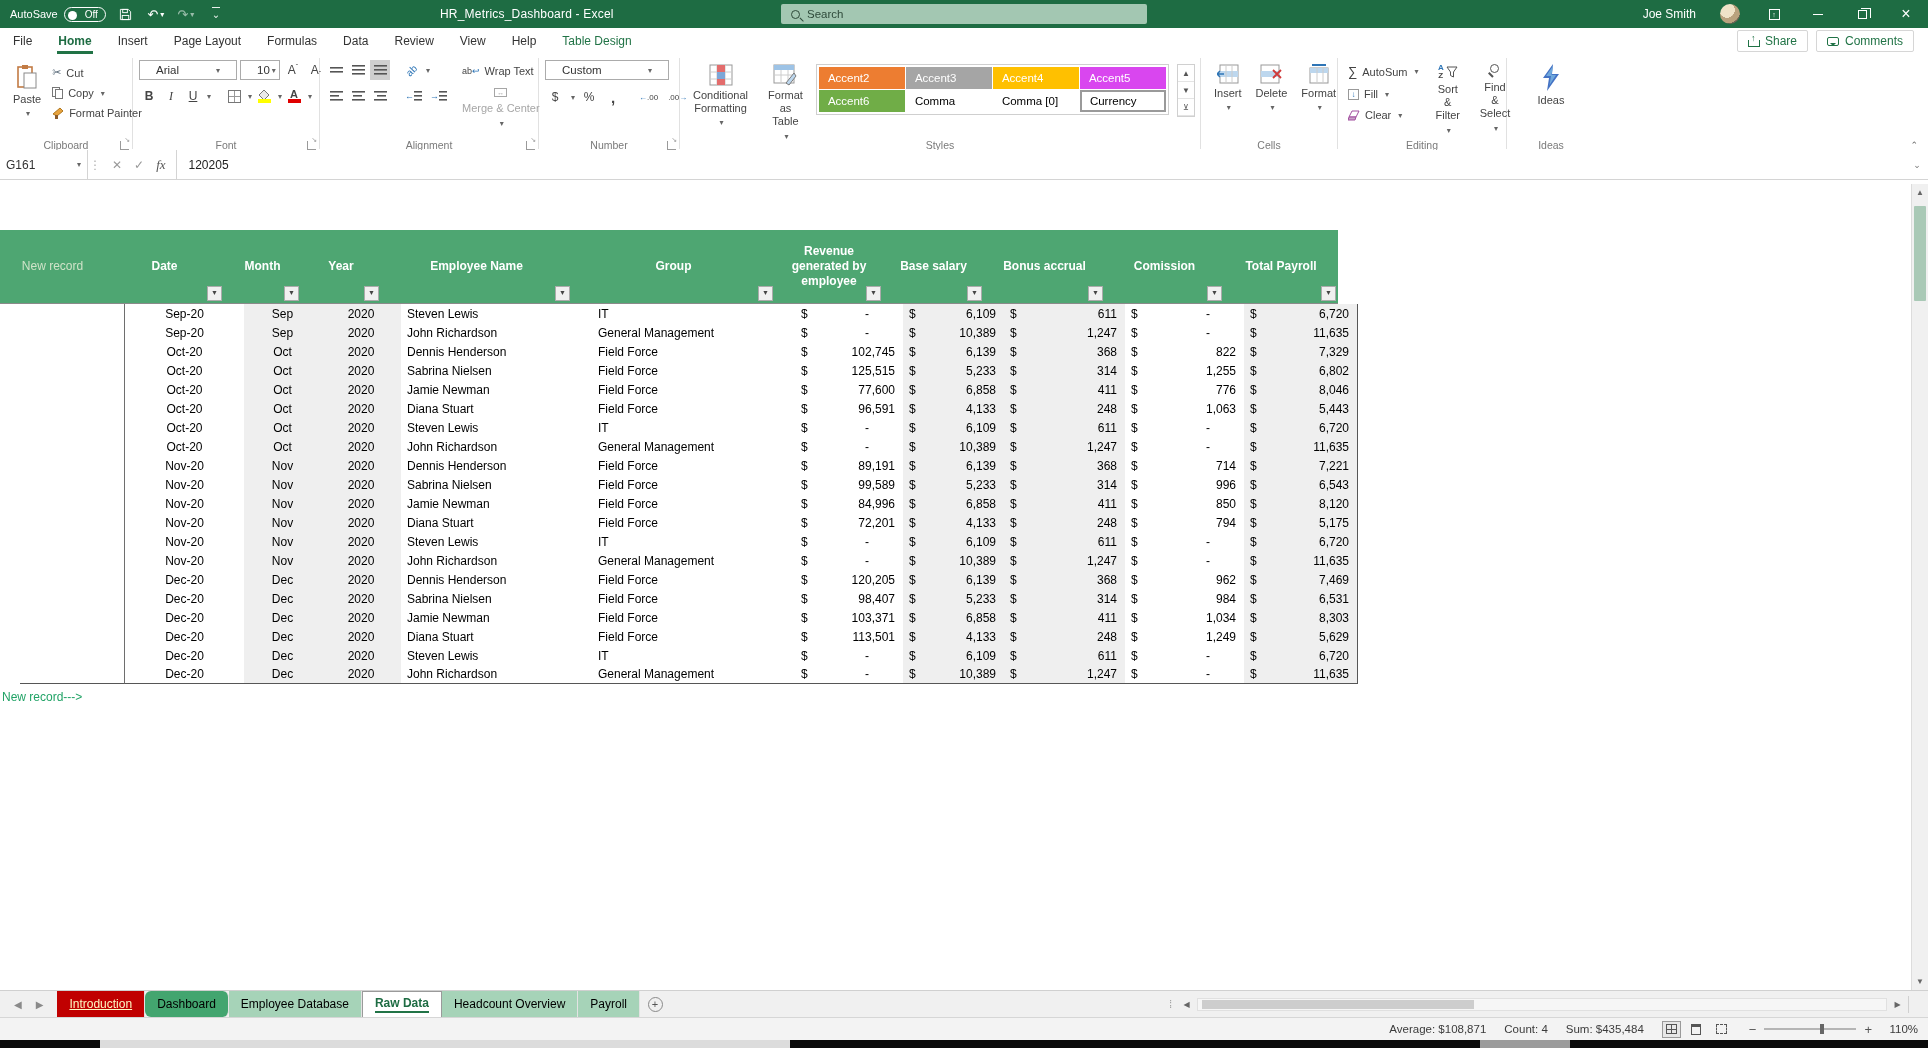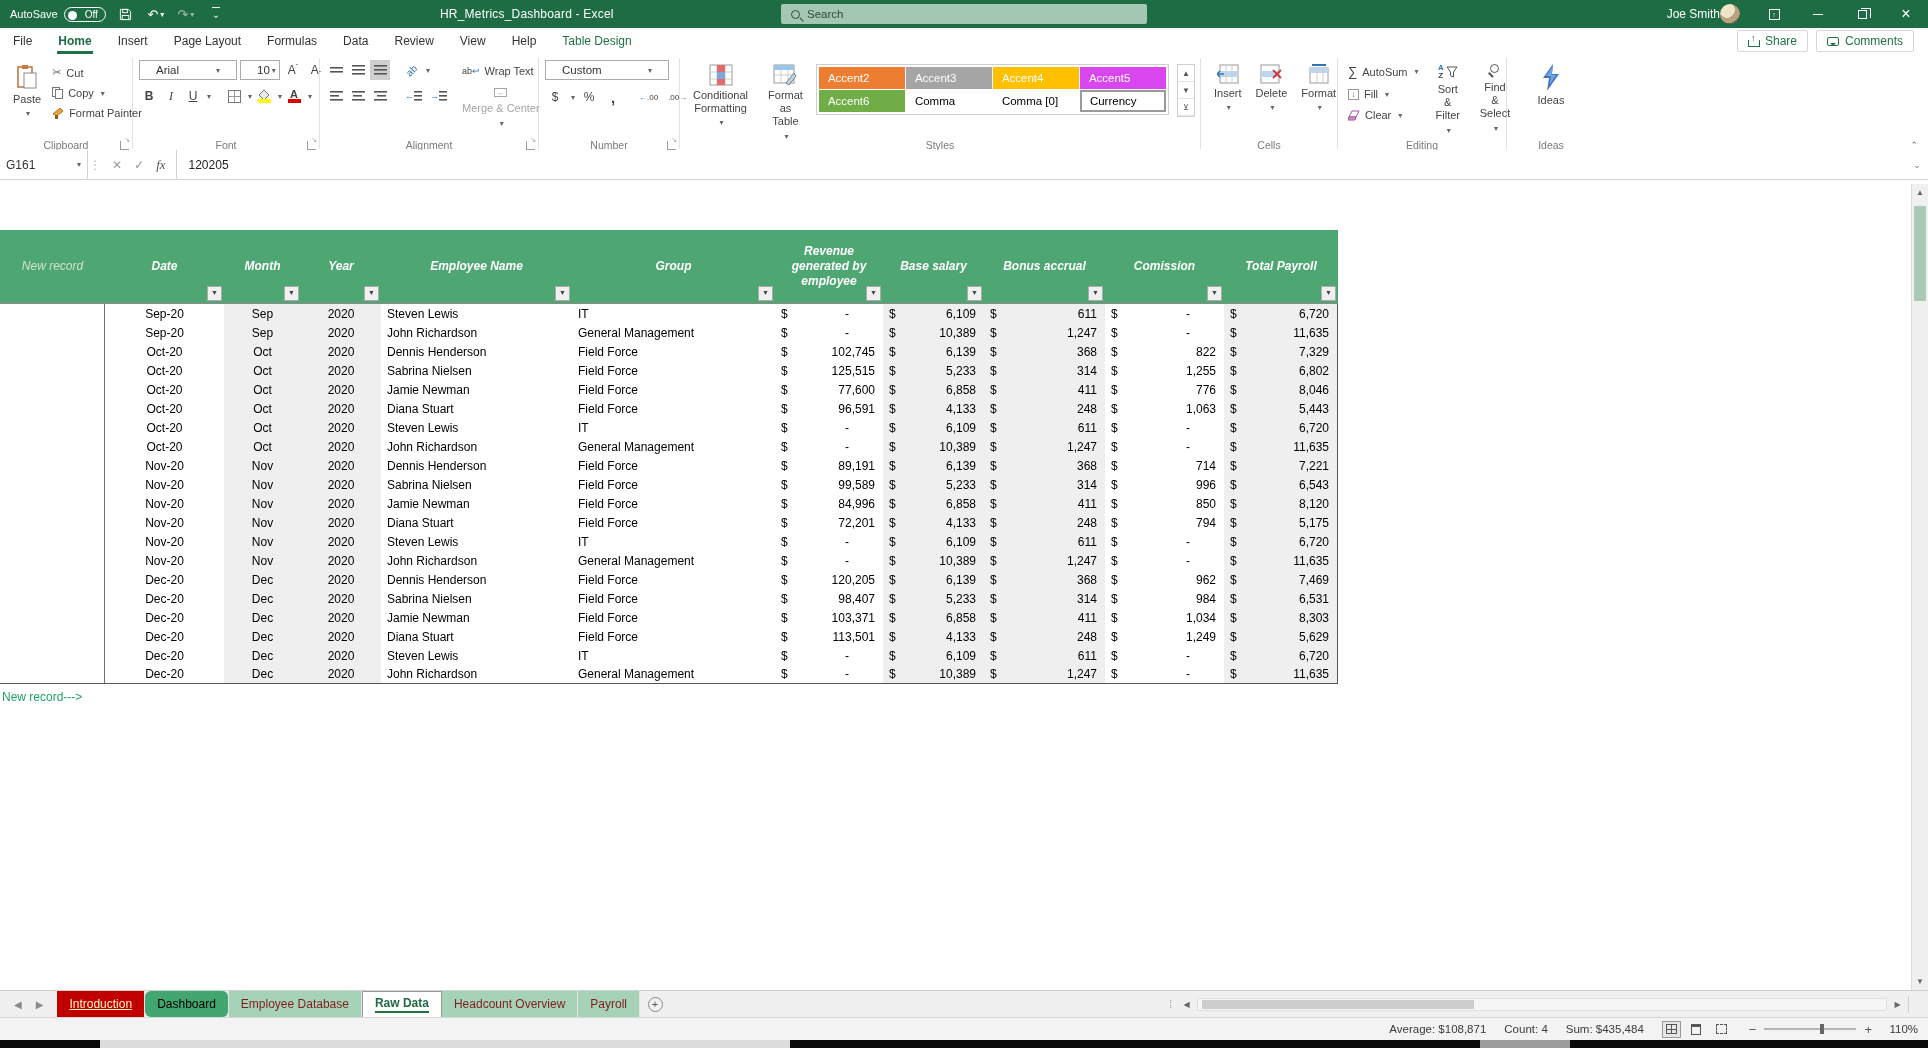--- a/index.html
+++ b/index.html
@@ -22,21 +22,21 @@
   .qat-caret::before { content:""; display:block; width:8px; height:1px; background:#fff; margin:0 auto 1px; }
   .tb-title { position:absolute; left:440px; top:0; height:28px; display:flex; align-items:center;
               font-size:12px; color:#fff; letter-spacing:.2px; }
   .searchbox { position:absolute; left:50%; margin-left:-183px; top:4px; width:366px; height:20px;
                background:#A3C7B2; border-radius:2px; display:flex; align-items:center; gap:7px;
                padding-left:10px; font-size:11.5px; color:#2E4A3A; }
   .search-glass { width:9px; height:9px; border:1.4px solid #2E4A3A; border-radius:50%; position:relative; }
   .search-glass::after { content:""; position:absolute; width:5px; height:1.4px; background:#2E4A3A;
                transform:rotate(45deg); left:7px; top:8px; }
   .tb-right { position:absolute; right:0; top:0; height:28px; display:flex; align-items:center; }
-  .user { display:flex; align-items:center; gap:0; font-size:12px; margin-right:12px; }
+  .user { display:flex; align-items:center; gap:24px; font-size:12px; margin-right:12px; }
   .avatar { width:20px; height:20px; border-radius:50%;
             background:radial-gradient(circle at 35% 30%, #efe3c8 0 40%, #b9a27e 41% 70%, #6e6456 71%); }
   .winbtn { width:44px; height:28px; display:flex; align-items:center; justify-content:center; color:#fff; }
   .ic-min { width:10px; height:1px; background:#fff; }
   .ic-restore { width:9px; height:9px; border:1px solid #fff; position:relative; }
   .ic-restore::before { content:""; position:absolute; left:2px; top:-3px; width:9px; height:9px; border:1px solid #fff;
                         border-left:none; border-bottom:none; }
   .ic-ribbonopts { width:11px; height:11px; border:1px solid #fff; display:flex; align-items:center;
                    justify-content:center; font-size:7px; }
   .ic-close { font-size:16px; line-height:1; }
@@ -106,26 +106,26 @@
   .fx { font-family:"Liberation Serif", serif; font-style:italic; color:#555; font-size:13px; }
   .finput { flex:1; display:flex; align-items:center; padding-left:12px; color:#222; }
   .fexpand { width:22px; display:flex; align-items:center; justify-content:center; color:#777; font-size:9px; }
 
   
   .sheet { position:absolute; left:0; top:184px; width:100%; height:806px; background:#fff; overflow:hidden; }
   .xl-table { position:absolute; left:0; top:46px; width:1338px; }
   .hrow, .drow { display:grid; grid-template-columns:105px 119px 77px 80px 191px 203px 108px 101px 121px 119px 114px; }
   .hrow { height:74px; background:#4EA672; border-bottom:1px solid #8a8a8a; }
   .hcell { position:relative; display:flex; align-items:center; justify-content:center; text-align:center;
-           color:#fff; font-weight:bold; font-size:12px; line-height:1.25; padding:2px 4px;font-style:italic; }
+           color:#fff; font-weight:bold; font-size:12px; line-height:1.25; padding:2px 4px; }
   .hcell.corner { color:#CFE3C8; font-weight:normal; font-size:12px; }
   .fbtn { position:absolute; right:2px; bottom:2px; width:15px; height:15px; background:#f0f0f0;
           border:1px solid #ababab; display:flex; align-items:center; justify-content:center;
           font-size:7px; color:#444; }
-  .drow { height:19px; font-size:12px; color:#000; }
+  .drow { height:19px; font-size:12px; color:#000;padding-left:20px; }
   .dcell { display:flex; align-items:center; padding:0 4px; background:#fff; overflow:hidden; white-space:nowrap; }
   .dcell.band { background:#EFEFEF; }
   .dcell.ctr { justify-content:center; }
   .dcell.txt { padding-left:6px; }
   .dcell.money { justify-content:space-between; padding:0 8px 0 6px; }
   .dcell.money .v.dash { padding-right:26px; }
   .dcell.first { border-right:1px solid #6e6e6e; }
   .drow:last-child .dcell { border-bottom:1px solid #565656; }
   .dcell.last { border-right:1px solid #565656; }
   .newrec-pointer { position:absolute; left:2px; top:506px; font-size:12px; color:#21A366; }
@@ -136,21 +136,21 @@
   .vsb .thumb { position:absolute; left:2px; right:2px; top:22px; height:95px; background:#A9C9B6; border-radius:1px; }
   .vsb .arr.dn { position:absolute; bottom:0; left:0; right:0; }
 
   
   .tabsrow { position:absolute; left:0; top:990px; width:100%; height:27px; background:#f0f0f0;
              border-top:1px solid #d0d0d0; display:flex; align-items:stretch; font-size:12px; }
   .navarrs { display:flex; align-items:center; gap:14px; padding:0 14px; color:#8a8a8a; font-size:10px; }
   .stab { display:flex; align-items:center; padding:0 12px; border-right:1px solid #e3e3e3; color:#000; white-space:nowrap; }
   .stab.red { background:#C00000; color:#fef9c3;text-decoration:underline; }
   .stab.green { background:#43A56F; color:#000;border-radius:6px; }
-  .stab.light { background:#A6D3B8; color:#7f1d1d;justify-content:flex-end; }
+  .stab.light { background:#A6D3B8; color:#000000;justify-content:flex-end; }
   .stab.active { background:#fff; border:1px solid #9a9a9a; border-bottom:none; font-weight:bold; color:#1E6C43; }
   .stab.active span { border-bottom:2px solid #217346; padding-bottom:1px; }
   .addsheet { width:30px; display:flex; align-items:center; justify-content:center; }
   .plus-circ { width:15px; height:15px; border:1px solid #8a8a8a; border-radius:50%; display:flex;
                align-items:center; justify-content:center; font-size:11px; color:#555; }
   .hsb { margin-left:auto; display:flex; align-items:center; gap:2px; padding-right:2px; }
   .hsb .grip { color:#9a9a9a; font-size:10px; padding:0 4px; }
   .hsb .arr { width:17px; height:17px; display:flex; align-items:center; justify-content:center; font-size:8px; color:#666; }
   .hsb .track { width:690px; height:13px; background:#f6f6f6; border:1px solid #e0e0e0; position:relative; }
   .hsb .hthumb { position:absolute; left:4px; top:1px; height:9px; width:272px; background:#cdcdcd; }

